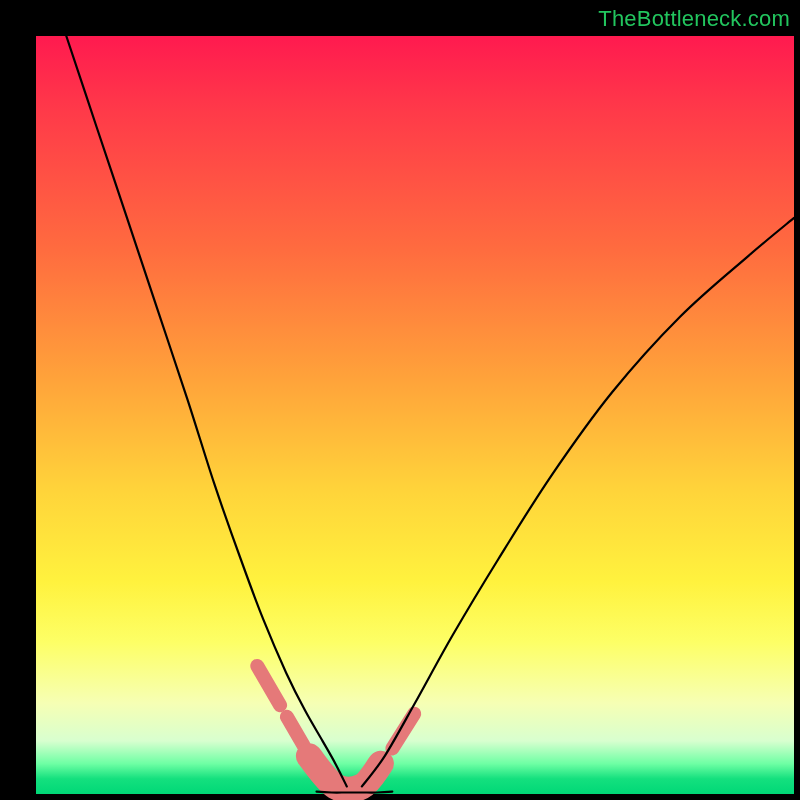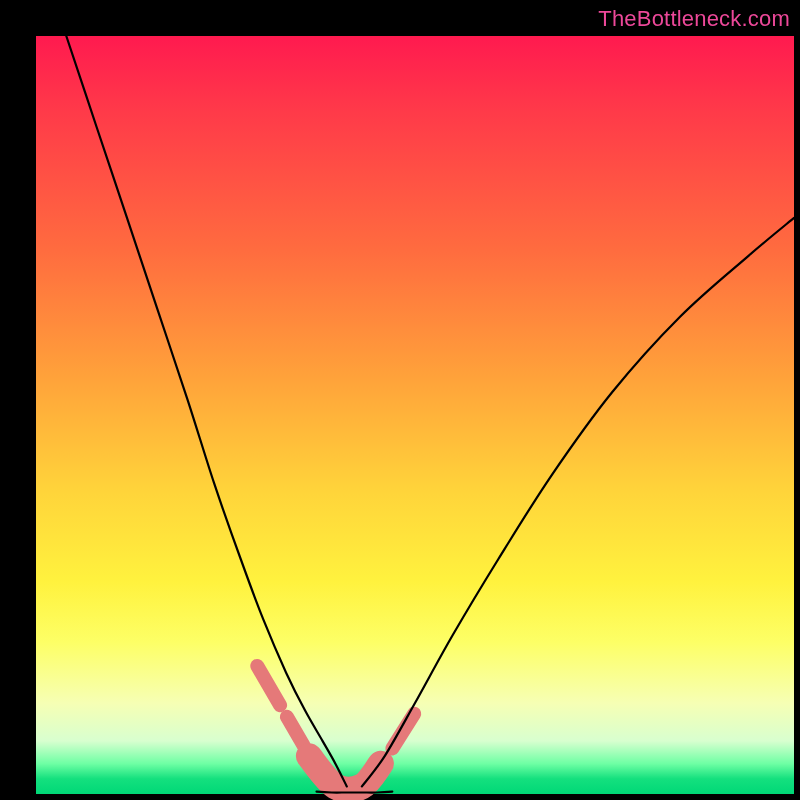--- a/index.html
+++ b/index.html
@@ -65,21 +65,21 @@
   .pink-thin {
     fill: none;
     stroke: #e57979;
     stroke-width: 14;
     stroke-linecap: round;
   }
   .watermark {
     position: absolute;
     top: 6px;
     right: 10px;
-    color: #ec4899;
+    color: #22c55e;
     font-size: 22px;
     font-weight: 500;
     letter-spacing: 0.2px;
   }
 </style>
 </head>
 <body>
 
 <div class="frame">
   <div class="watermark">TheBottleneck.com</div>

